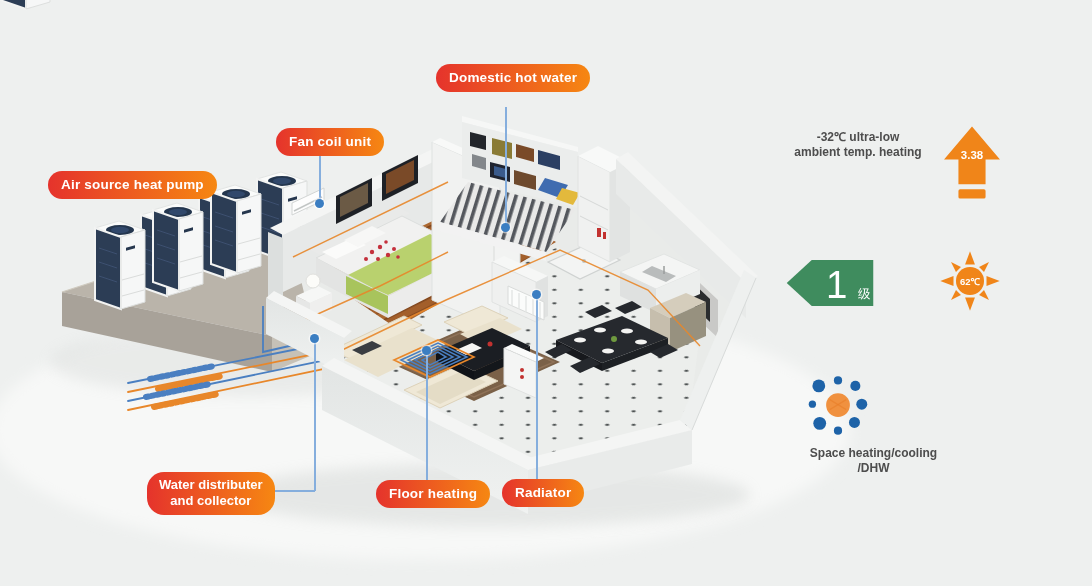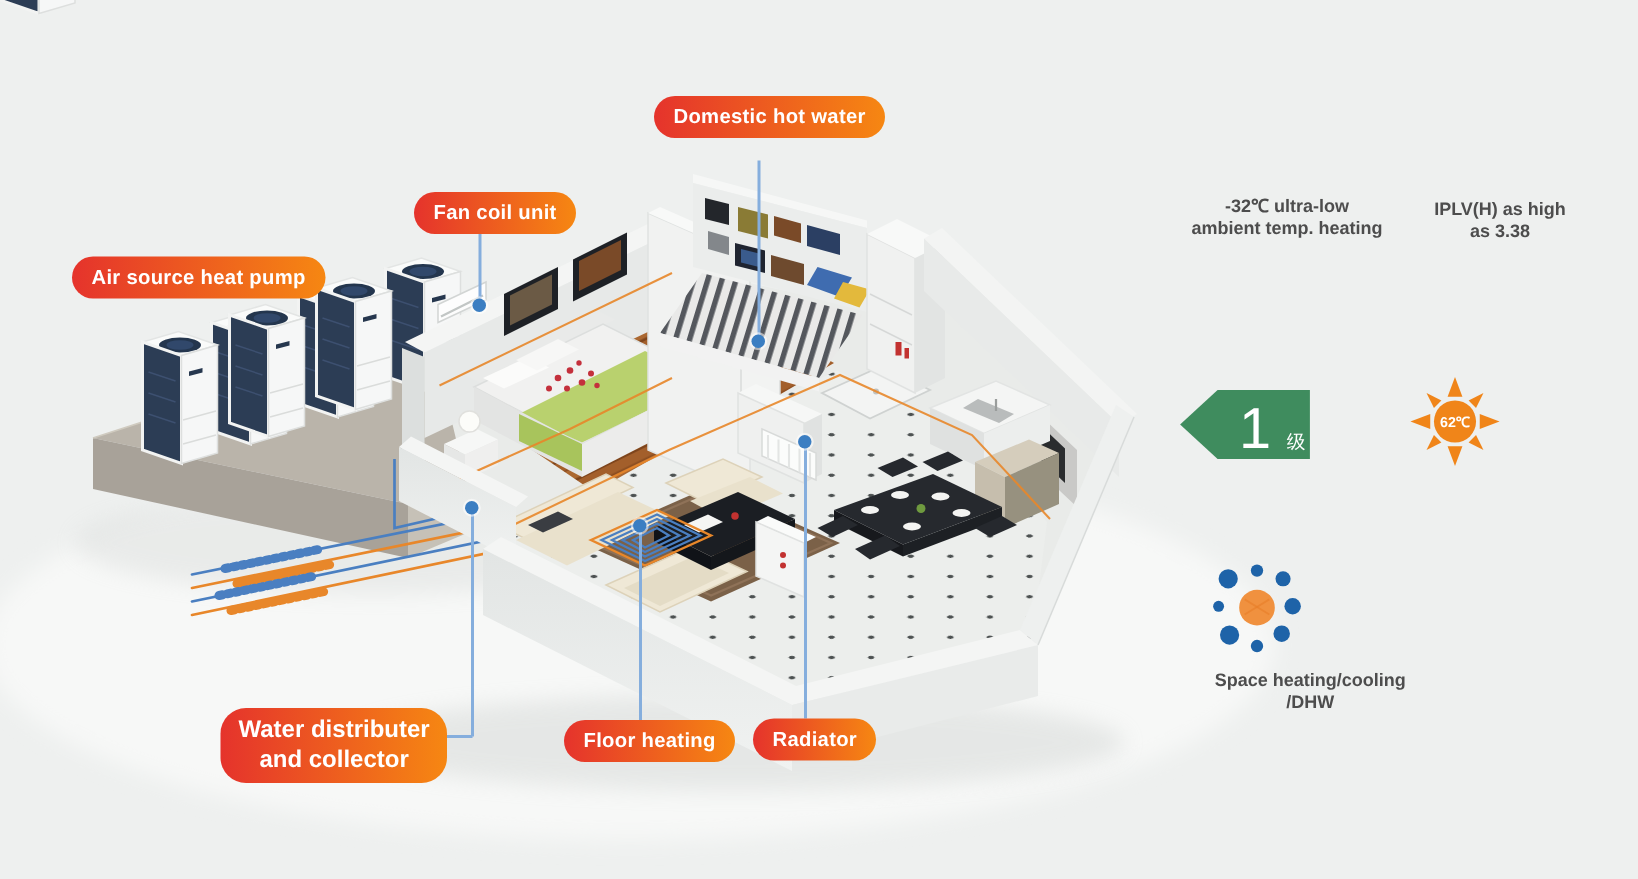--- a/index.html
+++ b/index.html
@@ -6,21 +6,21 @@
   .stage{position:relative;width:1092px;height:586px;overflow:hidden;
          background:#eef0ef;font-family:"Liberation Sans",sans-serif;}
   .stage svg{position:absolute;left:0;top:0;}
   
   .pill{position:absolute;z-index:30;display:inline-block;white-space:nowrap;
         background:linear-gradient(90deg,#e5332c,#f68712);color:#fff;
         font-size:13.5px;font-weight:bold;line-height:1;padding:7px 13px;
         border-radius:999px;letter-spacing:.2px;}
   .pill2{position:absolute;z-index:30;text-align:center;
         background:linear-gradient(90deg,#e5332c,#f68712);color:#fff;
-        font-size:16px;font-weight:bold;line-height:1.25;padding:5px 12px;
+        font-size:13px;font-weight:bold;line-height:1.25;padding:5px 12px;
         border-radius:17px;}
   .leader{position:absolute;z-index:20;background:#85aedd;}
   .leader.v{width:2px;} .leader.h{height:2px;}
   .ldot{position:absolute;z-index:21;width:9px;height:9px;border-radius:50%;
         background:#3b7ec2;box-shadow:0 0 0 1.5px rgba(255,255,255,.55);}
   
   .feature{position:absolute;z-index:25;text-align:center;}
   .feature .ic{display:flex;justify-content:center;align-items:flex-end;}
   .cap{margin-top:8px;font-size:12px;line-height:15px;font-weight:bold;color:#4d4d4d;}
   svg text{font-family:"Liberation Sans",sans-serif;}
@@ -346,23 +346,26 @@
 <div>
 
   <div class="feature" style="left:788px;top:122px;width:140px">
     <div class="cap">
       <span>-32℃ ultra-low</span><br>
       <span>ambient temp. heating</span>
     </div>
   </div>
 
   <div class="feature" style="left:930px;top:124px;width:140px">
-    <div class="cap">
-      <span>IPLV(H) as high</span><br>
-      <span>as 3.38</span>
+    <div class="ic" style="height:78px">
+      <svg width="84" height="78" viewBox="0 0 84 92">
+        <polygon points="42,3 9,42 26,42 26,71 58,71 58,42 75,42" fill="#f08519"></polygon>
+        <rect x="26" y="77" width="32" height="11" rx="2" fill="#f08519"></rect>
+        <text x="42" y="41" text-anchor="middle" font-size="13.5" font-weight="bold" fill="#fff">3.38</text>
+      </svg>
     </div>
   </div>
 
   <div class="feature" style="left:781px;top:258px;width:158px">
     <div class="ic" style="height:50px">
       <svg width="98" height="50" viewBox="0 0 98 52">
         <polygon points="30,2 94,2 94,50 30,50 4,26" fill="#3f8c5e"></polygon>
         <text x="56" y="42" text-anchor="middle" font-size="40" fill="#fff">1</text>
         <text x="78" y="42" font-size="13" fill="#fff">级</text>
       </svg>

